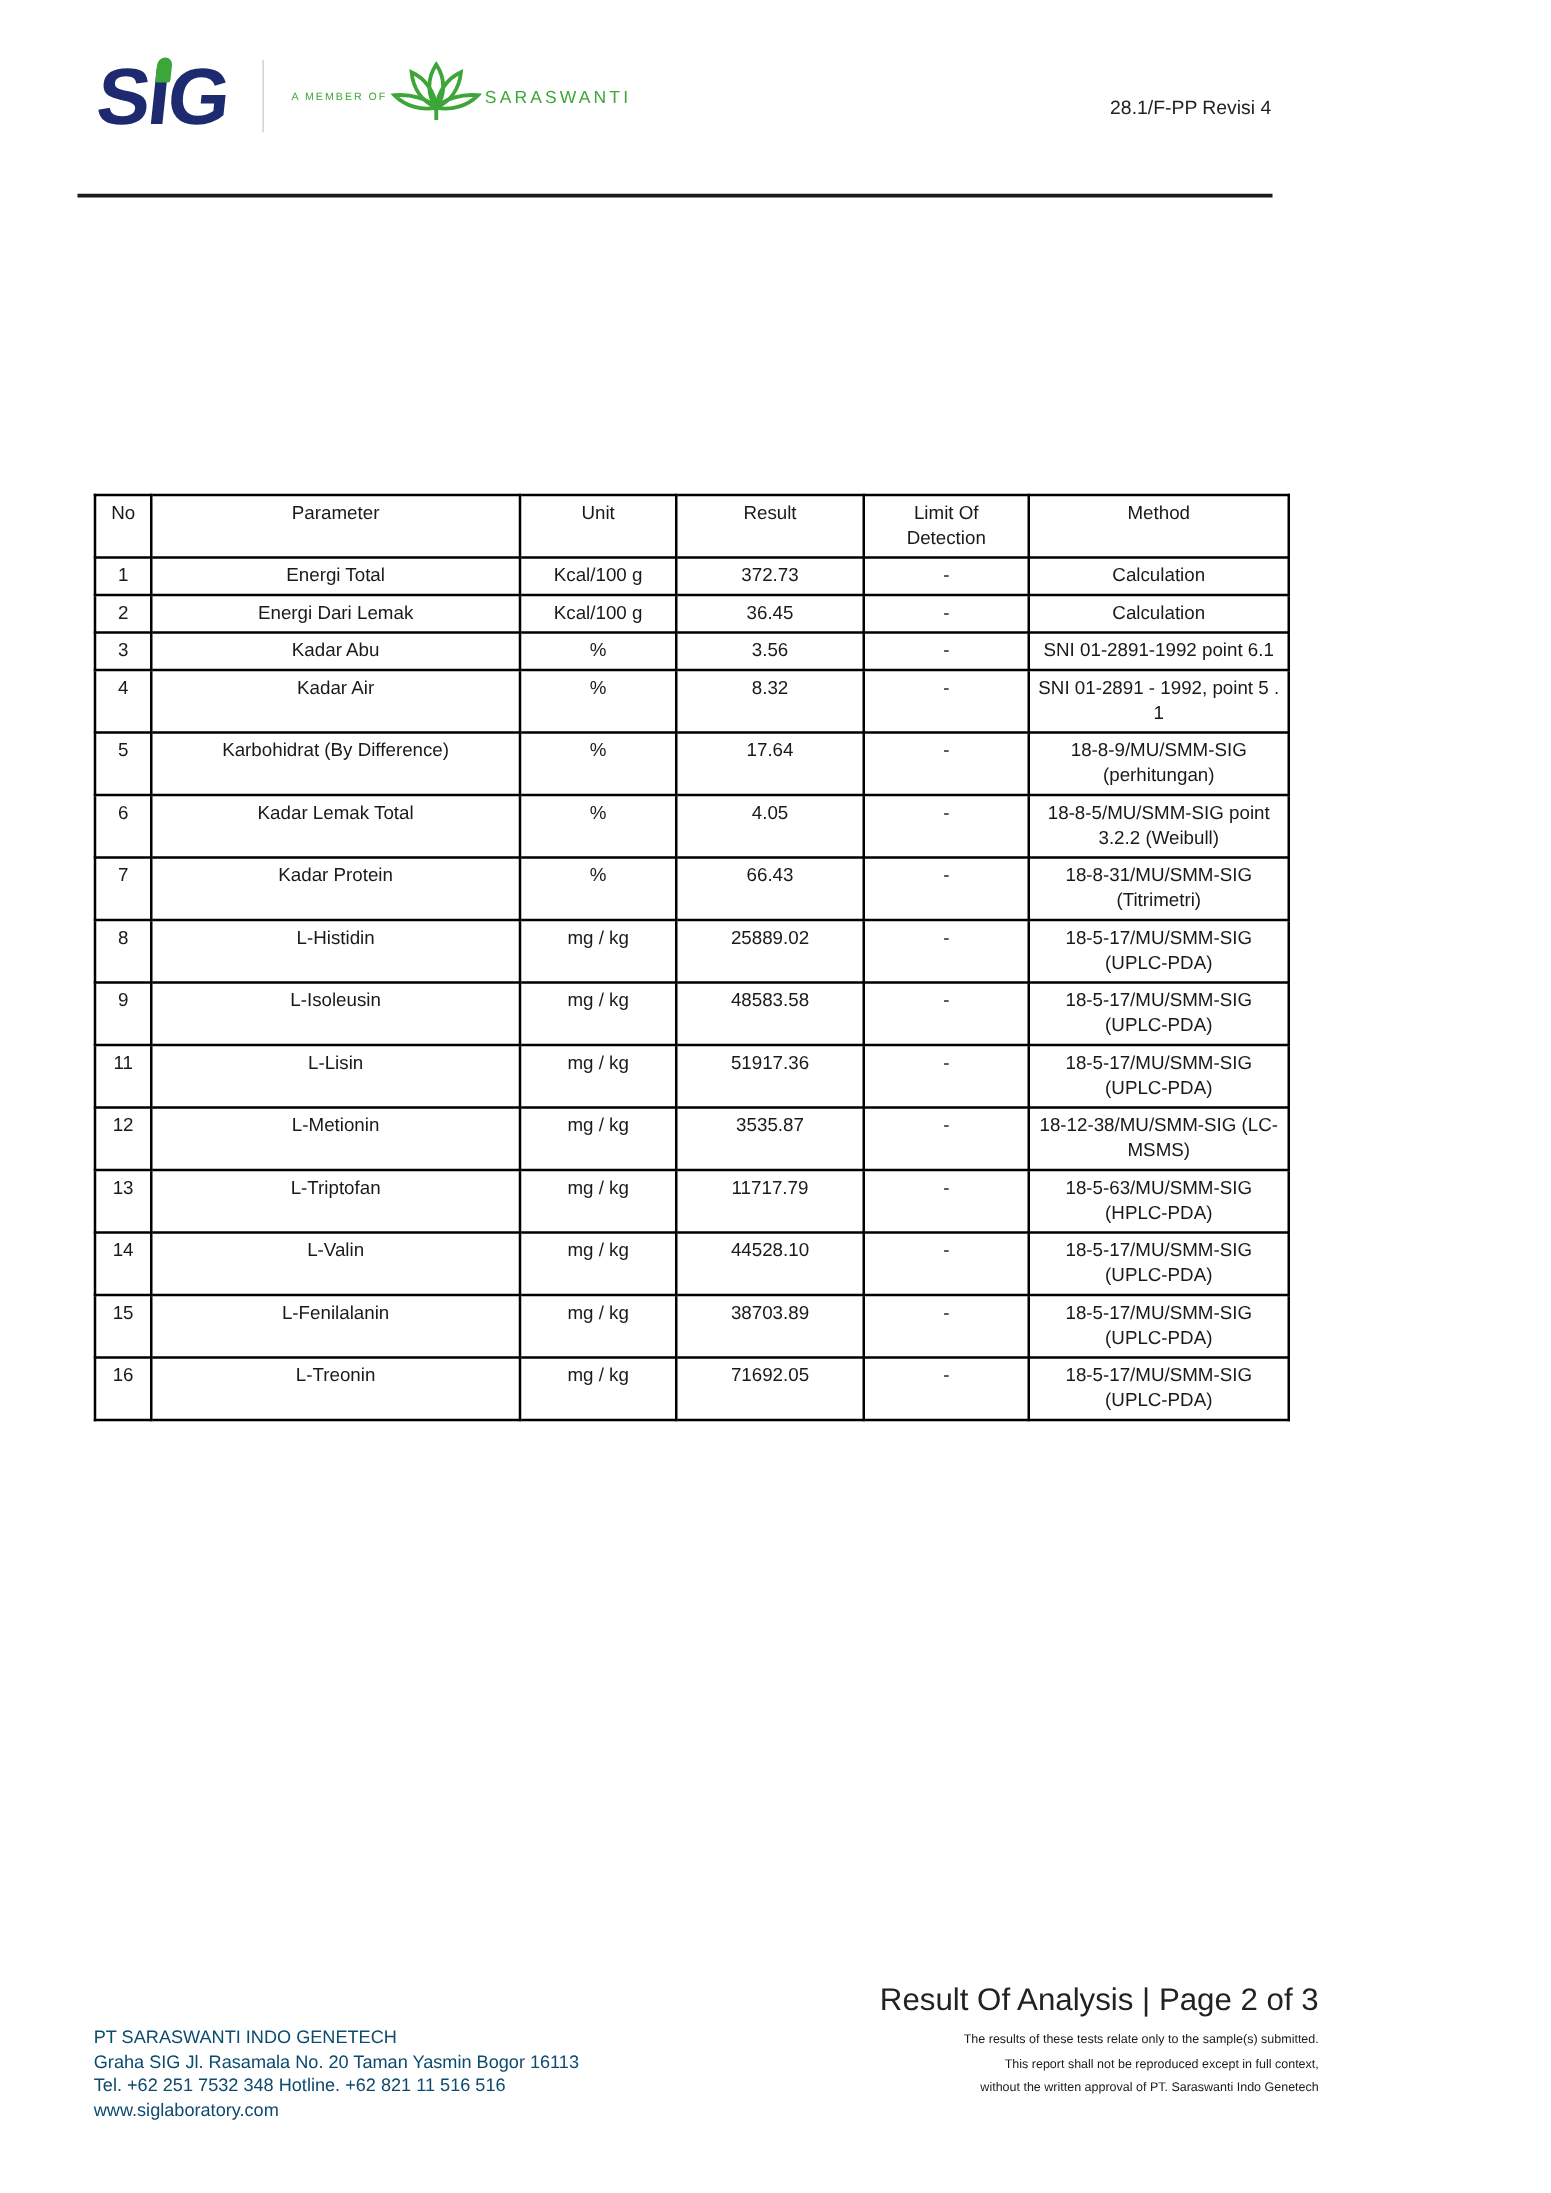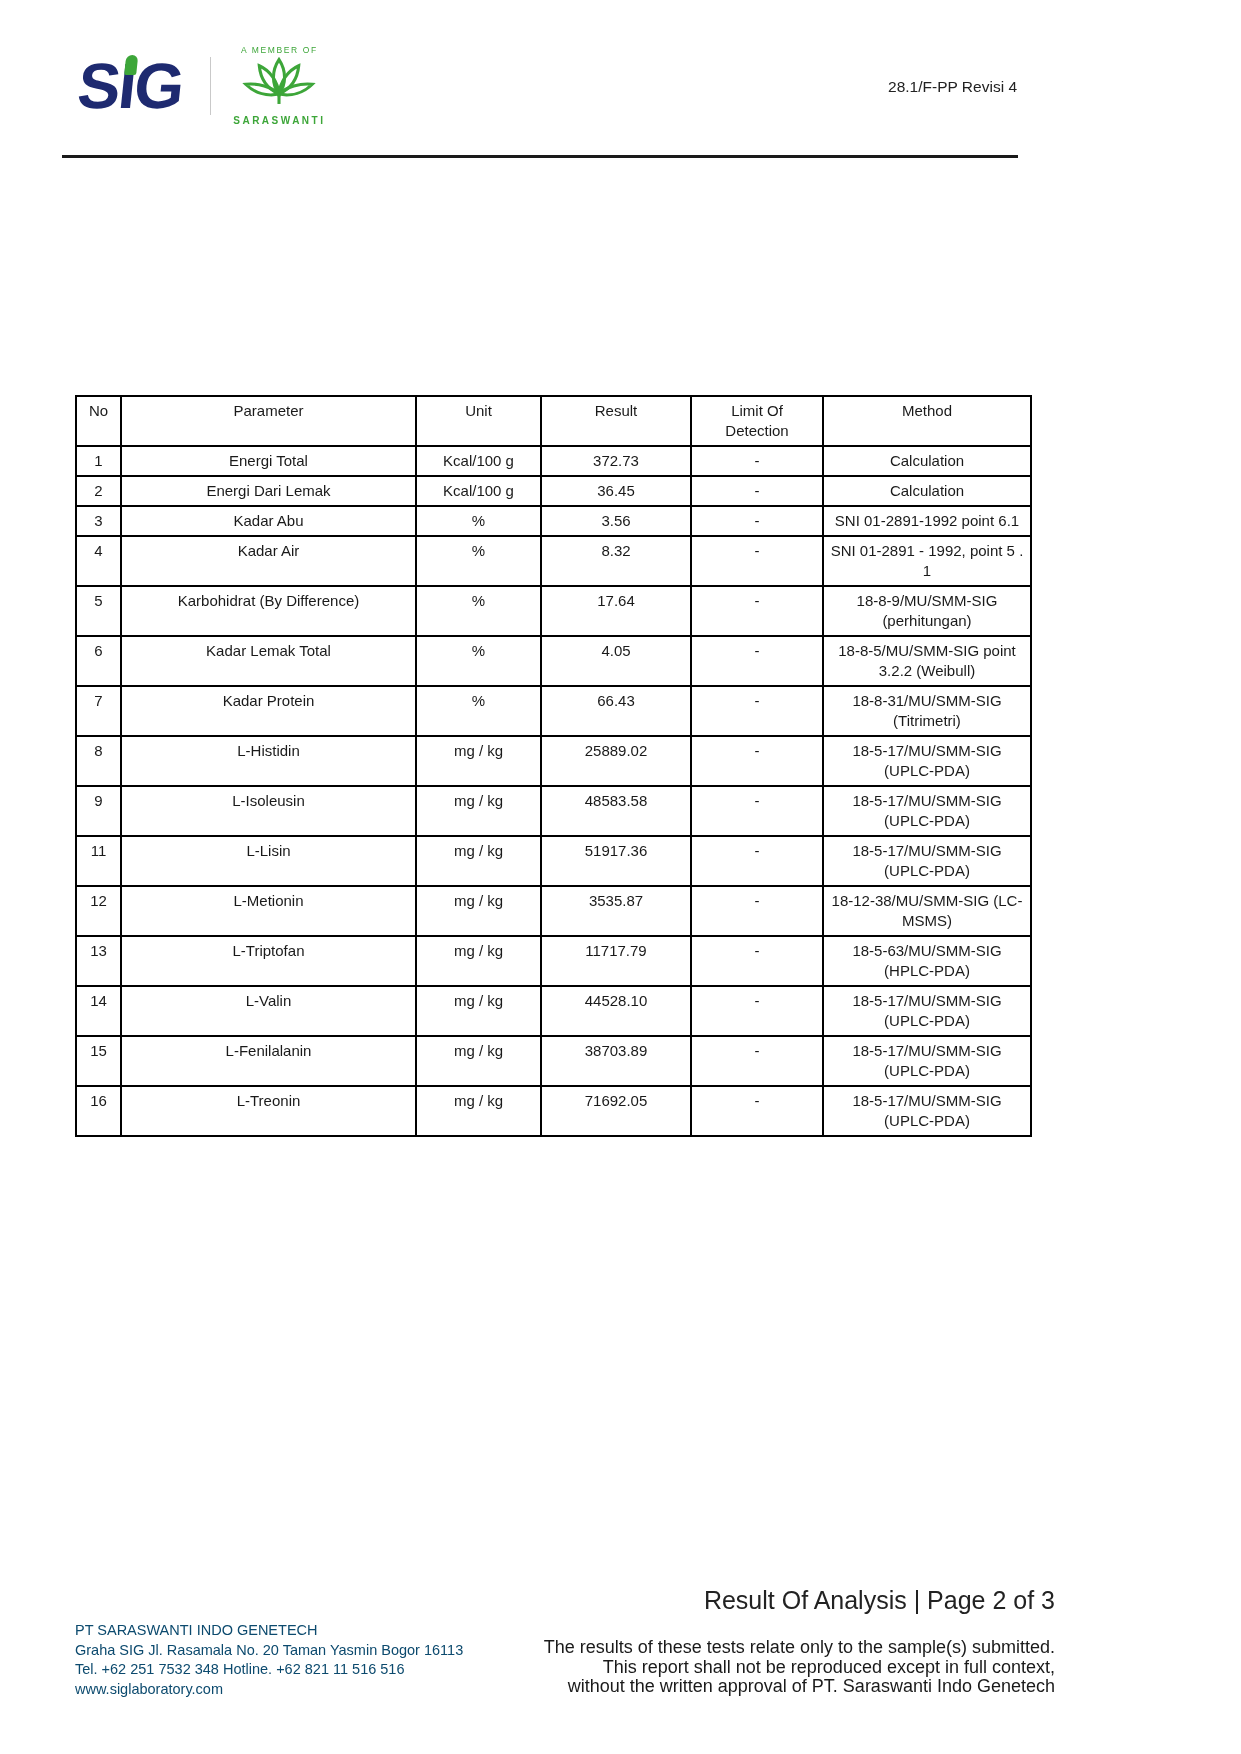--- a/index.html
+++ b/index.html
@@ -46,34 +46,34 @@
     background: #3da639;
     border-radius: 6px 6px 2px 2px;
   }
   .logo-divider {
     width: 1px;
     height: 58px;
     background: #c9c9c9;
   }
   .saraswanti-block {
     display: flex;
-    flex-direction: column;
+    flex-direction: row;
     align-items: center;
     gap: 2px;
   }
   .member-of {
     color: #3da639;
     font-size: 8.5px;
     letter-spacing: 1.6px;
     font-weight: 400;
   }
   .saraswanti-name {
     color: #3da639;
-    font-size: 10px;
-    font-weight: 700;
+    font-size: 14px;
+    font-weight: 400;
     letter-spacing: 2.5px;
   }
   .doc-ref {
     position: absolute;
     top: 78px;
     right: 224px;
     font-size: 15.5px;
     color: #222;
     text-align: right;
   }
@@ -129,24 +129,23 @@
     top: 1621px;
     font-size: 14.5px;
     line-height: 19.5px;
     color: #0c4a6e;
   }
   .footer-right {
     position: absolute;
     top: 1622px;
     right: 186px;
     text-align: right;
-    font-size: 18px;
+    font-size: 10px;
     line-height: 19.5px;
     color: #1a1a1a;
-    margin-top: 16px;
   }
 </style>
 </head>
 <body>
 
 <div class="page">
 
   <div class="logo-block">
     <div class="sig-logo"><span>S</span><span class="sig-i-wrap"><span>I</span><span class="sig-i-accent"></span></span><span>G</span></div>
     <div class="logo-divider"></div>

